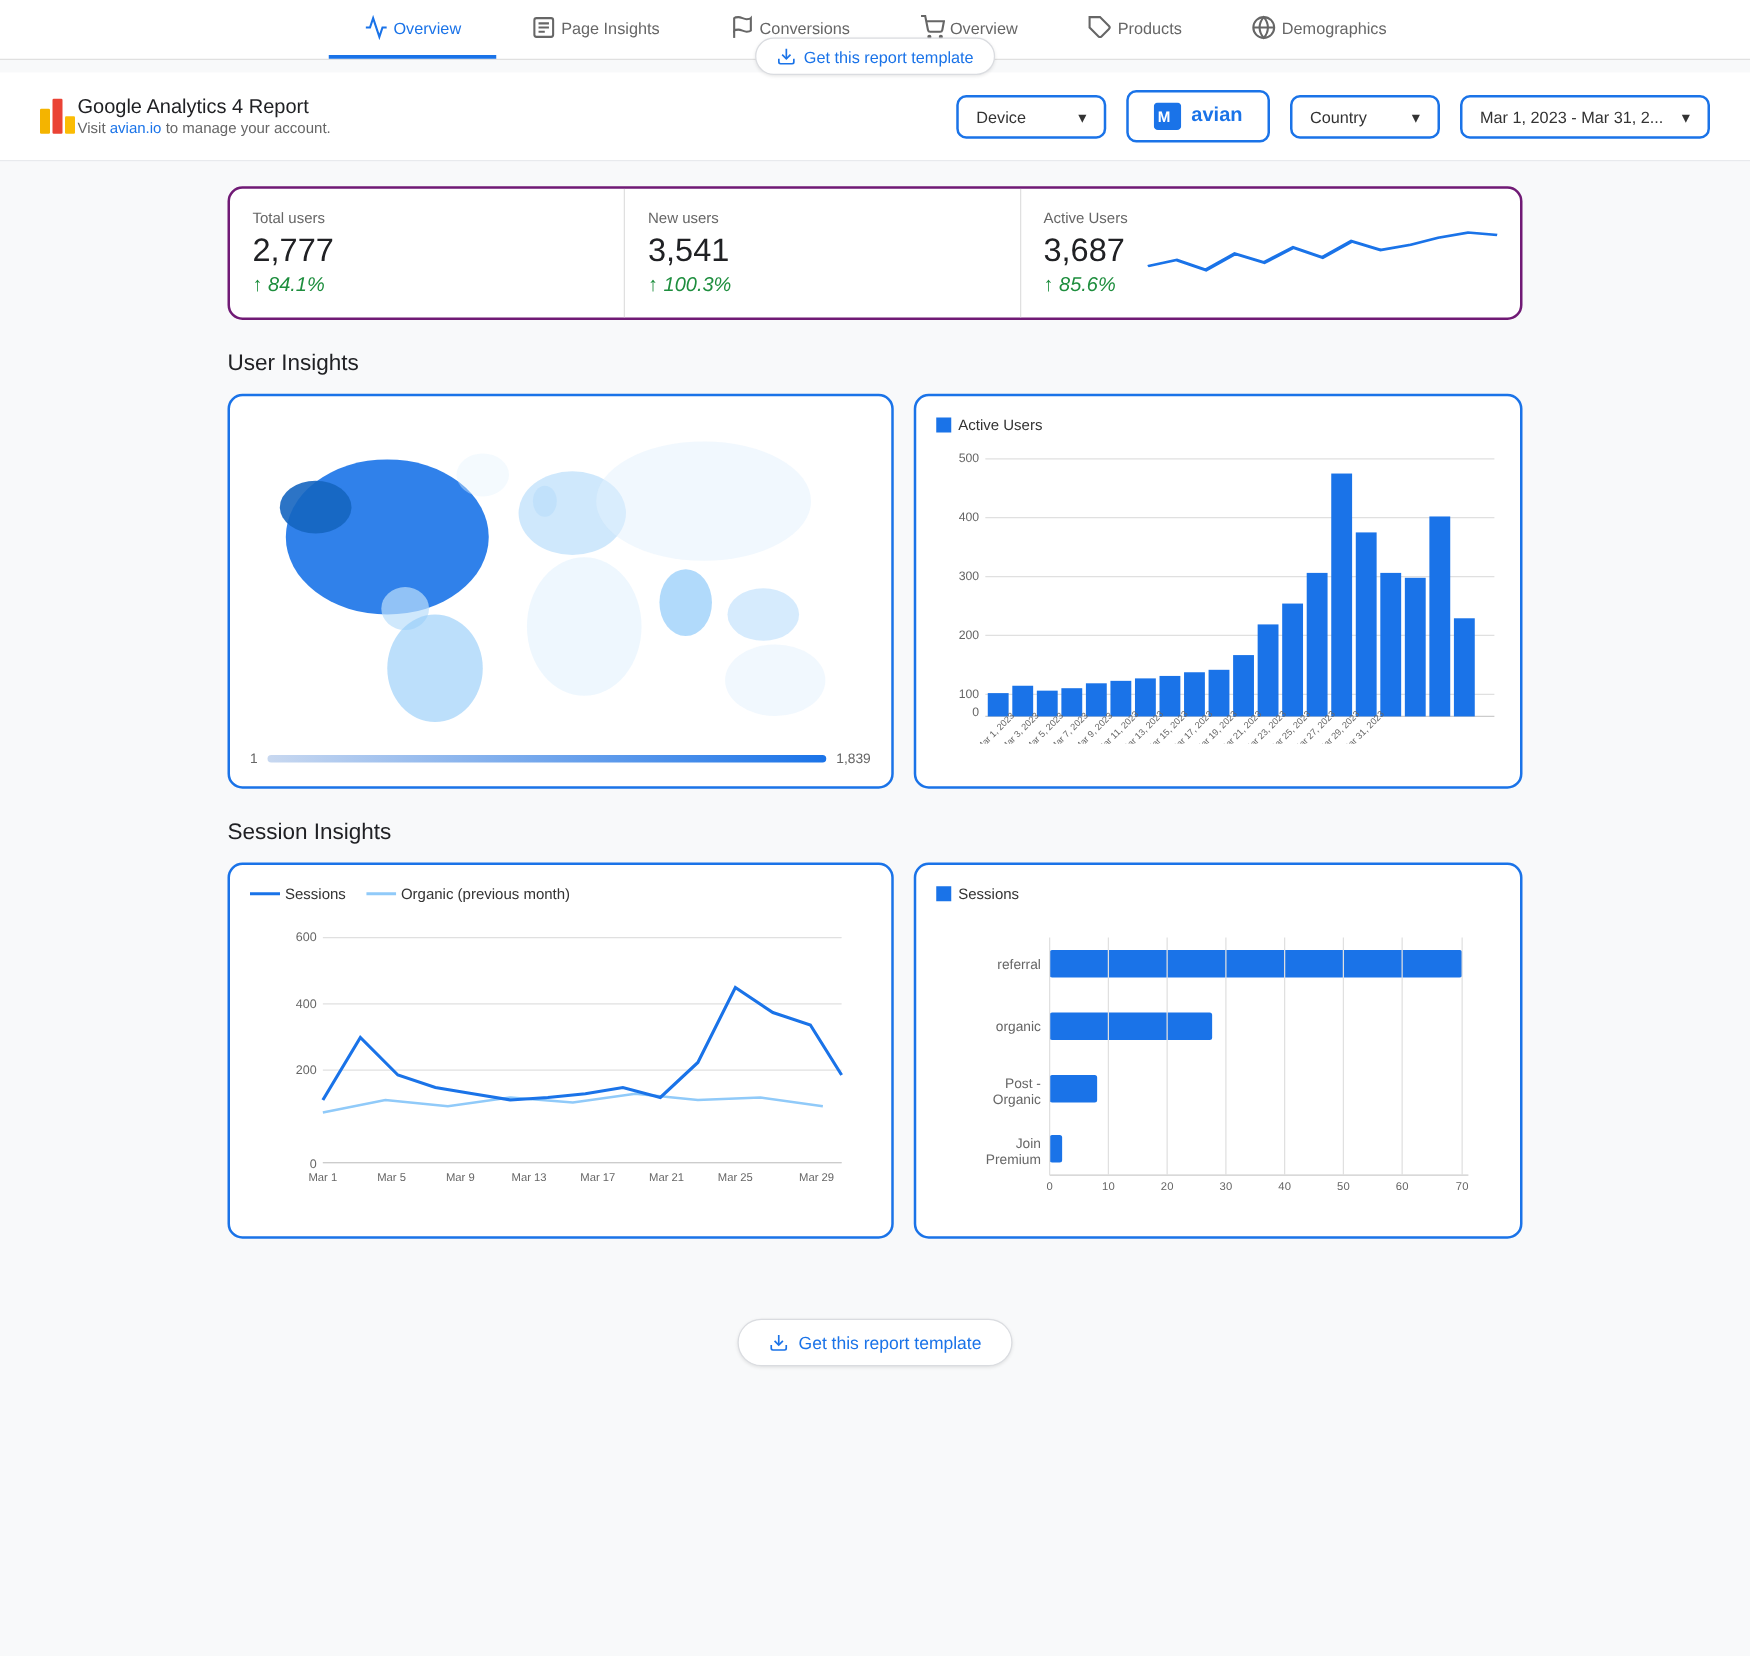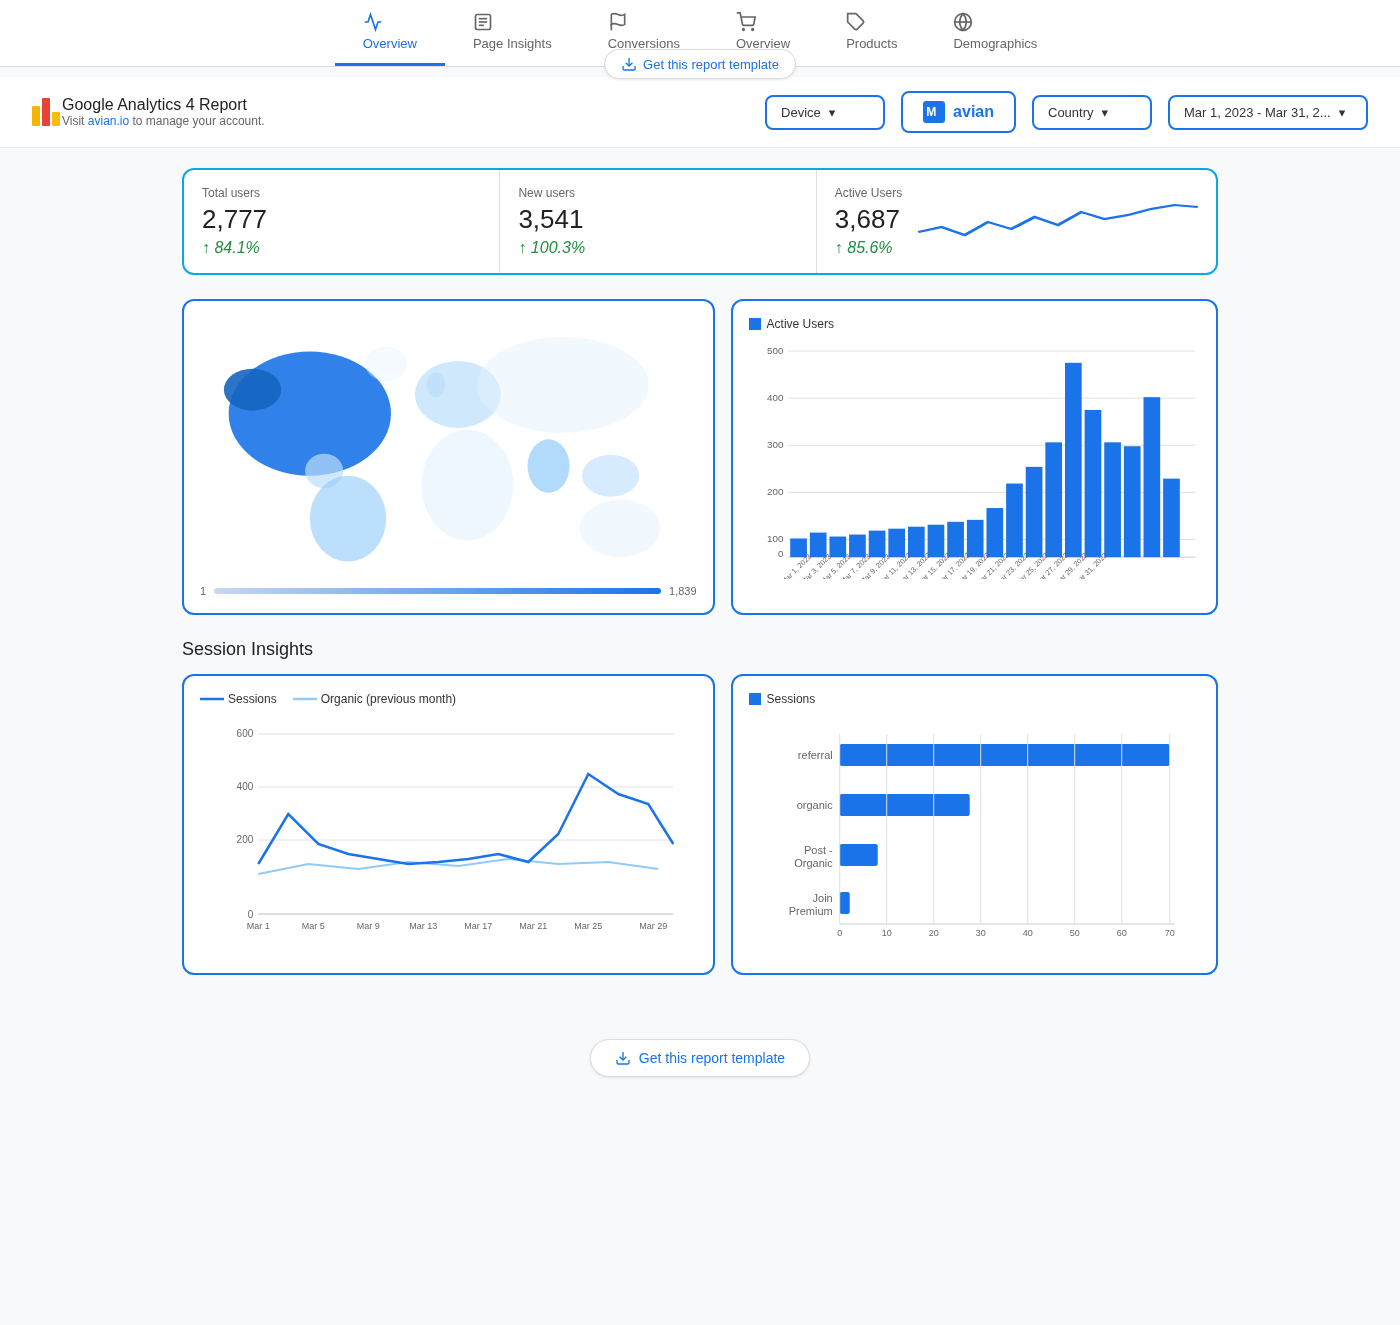--- a/index.html
+++ b/index.html
@@ -1,40 +1,40 @@
 <!DOCTYPE html>
 <html><head>
   <meta charset="utf-8">
   <style>
     * { box-sizing: border-box; margin: 0; padding: 0; }
     body { font-family: 'Google Sans', Arial, sans-serif; background: #f8f9fa; color: #333; font-size: 13px; }
 
     
     .nav { background: #fff; border-bottom: 1px solid #e0e0e0; display: flex; justify-content: center; gap: 0; padding: 0 20px; }
-    .nav-item { display: flex; flex-direction: column; align-items: flex-start; padding: 12px 28px; cursor: pointer; color: #666; font-size: 13px; border-bottom: 3px solid transparent; gap: 4px; }
+    .nav-item { display: flex; flex-direction: row; align-items: center; padding: 12px 28px; cursor: pointer; color: #666; font-size: 13px; border-bottom: 3px solid transparent; gap: 4px; }
     .nav-item.active { color: #1a73e8; border-bottom: 3px solid #1a73e8; }
     .nav-item svg { width: 20px; height: 20px; }
 
     
     .header { background: #fff; border-bottom: 1px solid #e8eaed; padding: 14px 32px; display: flex; align-items: center; gap: 24px; }
     .logo-area { display: flex; align-items: center; gap: 2px; margin-right: auto; }
     .logo-bars { display: flex; gap: 2px; align-items: flex-end; }
     .logo-bar { width: 8px; border-radius: 1px; }
     .logo-title { font-size: 16px; font-weight: 500; color: #202124; }
     .logo-sub { font-size: 12px; color: #666; }
     .logo-sub a { color: #1a73e8; text-decoration: none; }
-    .select-control { border: 2px solid #1a73e8; border-radius: 8px; padding: 8px 14px; font-size: 13px; color: #333; display: flex; align-items: center; gap: 8px; cursor: pointer; min-width: 120px; background: #fff; }
+    .select-control { border: 2px solid #1a73e8; border-radius: 8px; padding: 8px 14px; font-size: 13px; color: #333; display: flex; align-items: center; gap: 8px; cursor: pointer; min-width: 120px; background: #fff; justify-content: space-between; }
     .avian-logo { background: #fff; border: 2px solid #1a73e8; border-radius: 8px; padding: 8px 20px; display: flex; align-items: center; gap: 8px; }
     .avian-text { font-size: 16px; font-weight: 600; color: #1a73e8; }
 
     
     .main { padding: 20px 32px; max-width: 1100px; margin: 0 auto; }
 
     
-    .stat-cards { display: flex; gap: 0; border: 2px solid #0ea5e9; border-radius: 12px; overflow: hidden; margin-bottom: 24px; background: #fff; }
+    .stat-cards { display: flex; gap: 0; border: 2px solid #701a75; border-radius: 12px; overflow: hidden; margin-bottom: 24px; background: #fff; }
     .stat-card { flex: 1; padding: 16px 18px; border-right: 1px solid #e0e0e0; }
     .stat-card:last-child { border-right: none; }
     .stat-label { font-size: 12px; color: #666; margin-bottom: 4px; }
     .stat-value { font-size: 26px; font-weight: 400; color: #202124; margin-bottom: 4px; }
     .stat-change { font-size: 16px; font-style: italic; }
     .stat-change.up { color: #1e8e3e; }
     .stat-change.down { color: #d93025; }
     .active-users-card { flex: 1.3; padding: 16px 18px; display: flex; align-items: center; gap: 16px; }
     .mini-chart { flex: 1; height: 50px; }
 
@@ -188,20 +188,21 @@
           <div class="stat-change up">↑ 85.6%</div>
         </div>
         <div class="mini-chart">
           <svg width="100%" height="50" viewBox="0 0 120 50" preserveAspectRatio="none">
             <polyline points="0,35 10,30 20,38 30,25 40,32 50,20 60,28 70,15 80,22 90,18 100,12 110,8 120,10" fill="none" stroke="#1a73e8" stroke-width="2"></polyline>
           </svg>
         </div>
       </div>
     </div>
 
+    <div class="section-title">User Insights</div>
     <div class="insights-row">
 
       <div class="chart-box" style="flex:1.1;">
         <div class="map-container">
           <svg width="100%" height="100%" viewBox="0 0 520 270">
 
             <ellipse cx="115" cy="100" rx="85" ry="65" fill="#1a73e8" opacity="0.9"></ellipse>
 
             <ellipse cx="55" cy="75" rx="30" ry="22" fill="#1565c0" opacity="0.9"></ellipse>
 

